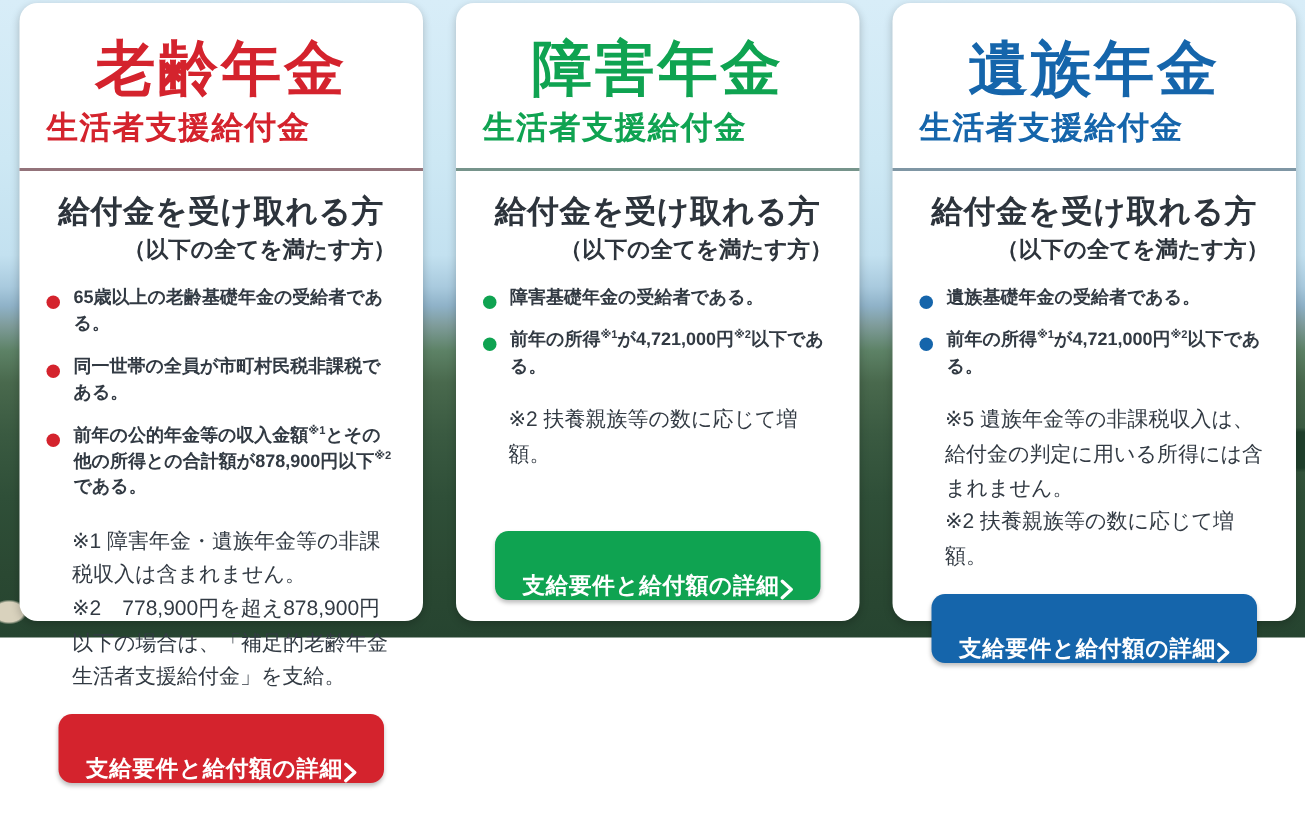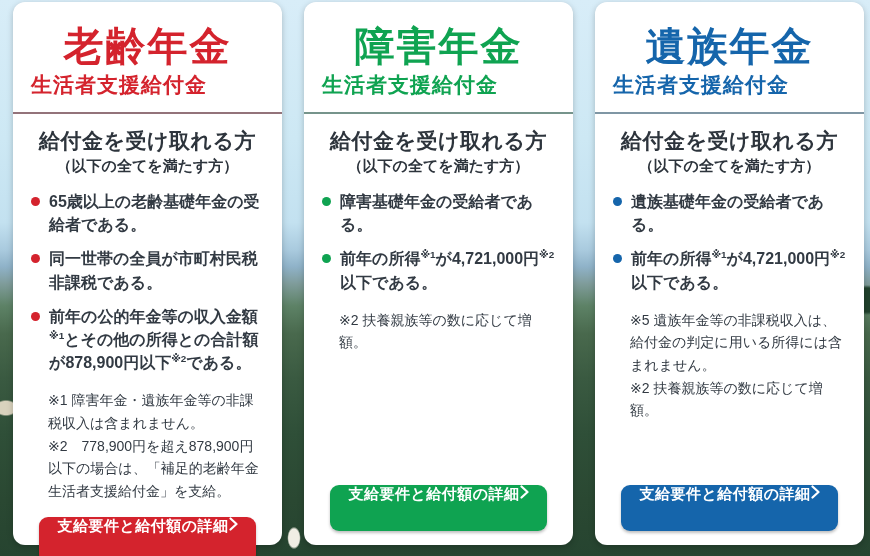--- a/index.html
+++ b/index.html
@@ -1,21 +1,21 @@
 <!DOCTYPE html>
 <html><head>
 <meta charset="utf-8">
 <style>
   html,body{margin:0;padding:0;}
   body{
     width:870px;height:556px;overflow:hidden;
     font-family:"Liberation Sans","DejaVu Sans",sans-serif;
   }
   .stage{
-    position:relative;width:870px;height:556px;
+    position:relative;width:870px;height:425px;
     background:
       radial-gradient(ellipse 9px 15px at 294px 538px, #f1eee4 0 60%, rgba(241,238,228,0) 75%),
       radial-gradient(ellipse 16px 11px at 6px 408px, #d9d2bd 0 60%, rgba(217,210,189,0) 75%),
       radial-gradient(ellipse 30px 20px at 867px 300px, #20402c 0 60%, rgba(32,64,44,0) 75%),
       linear-gradient(180deg,
         #d8edf8 0%, #cde8f4 25%, #c3e1f0 40%,
         #a9cade 45%, #8fb2c8 48%,
         #7f9c9b 51%, #5d8266 55%,
         #49694d 60%, #3a5a41 68%,
         #2f4f38 78%, #2a4832 90%, #264430 100%);
@@ -42,42 +42,42 @@
   }
   hr.divider{
     border:none;border-top:2px solid var(--divider);
     margin:13px -18px 0;width:auto;
   }
   .eligibility-heading{
     margin:13px 0 0;text-align:center;
     font-size:21px;font-weight:700;color:#2d343c;letter-spacing:.5px;
   }
   .eligibility-subheading{
-    margin:2px 0 0;text-align:center;
+    margin:2px 0 0;text-align:right;
     font-size:15px;font-weight:700;color:#2d343c;
   }
   ul.bullets{
     list-style:none;margin:14px 0 0;padding:0;
   }
   ul.bullets li{
     display:flex;gap:9px;margin-bottom:11px;
-    font-size:16px;font-weight:600;line-height:1.45;
+    font-size:12px;font-weight:600;line-height:1.45;
   }
   .dot{
     flex:0 0 auto;width:9px;height:9px;border-radius:50%;
     background:var(--accent);margin-top:7px;
   }
   .bullet-text sup{font-size:.62em;line-height:0;}
   .notes{
     margin:4px 0 0 17px;
     font-size:14px;font-weight:500;line-height:1.62;color:#323a43;
   }
   .btn-row{margin-top:auto;padding-top:14px;text-align:center;}
   .detail-button{
-    display:inline-flex;align-items:flex-start;justify-content:center;gap:0;
+    display:inline-flex;align-items:flex-end;justify-content:center;gap:0;
     min-width:212px;height:46px;padding:0 18px;
     background:var(--accent);color:#fff;border:none;border-radius:9px;
     font-family:inherit;font-size:15px;font-weight:700;letter-spacing:.5px;
     cursor:pointer;box-shadow:0 2px 3px rgba(0,0,0,.25);
   }
   .chev{display:block;}
 </style>
 </head>
 <body>
 

